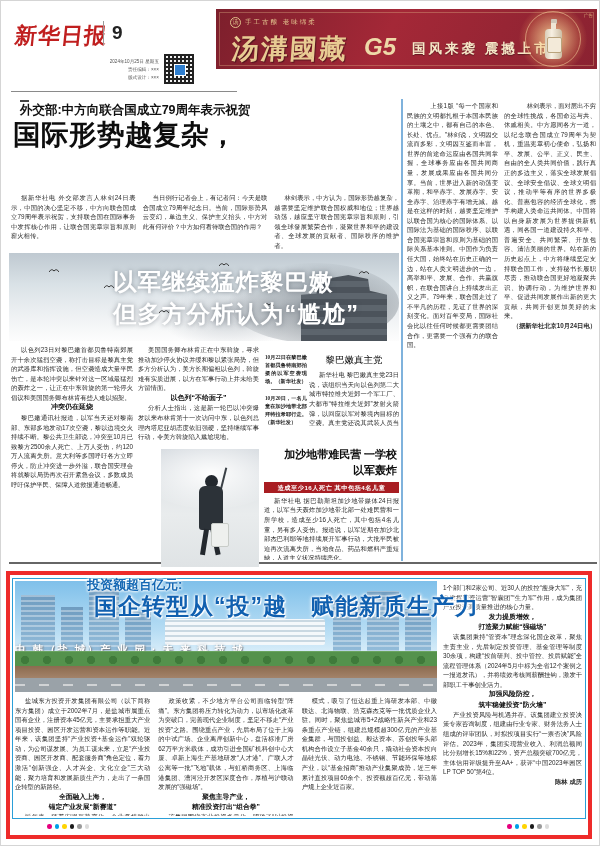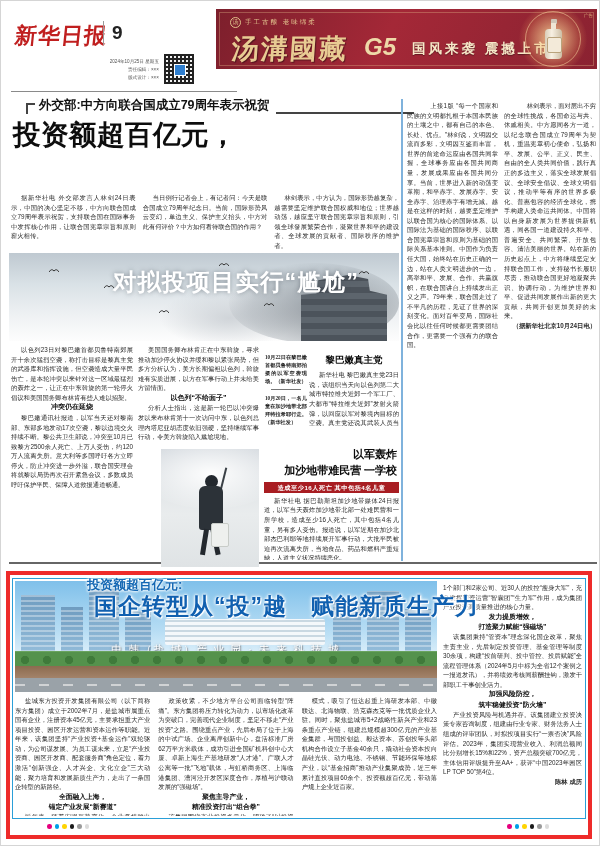--- a/index.html
+++ b/index.html
@@ -33,21 +33,21 @@
   #ad-mark{position:absolute;right:4px;top:4px;font-size:4.5px;color:#d9ab78;}
   #ad-glow{position:absolute;right:10px;top:-4px;width:68px;height:68px;border-radius:50%;
       background:radial-gradient(circle,rgba(255,226,160,.85),rgba(230,150,90,.25) 55%,transparent 72%);}
   #ad-ring{position:absolute;right:16px;top:2px;width:54px;height:54px;border-radius:50%;border:1px solid rgba(255,230,170,.5);}
   .bottle{position:absolute;right:35px;top:10px;width:17px;height:40px;}
   .bottle .cap{position:absolute;left:5.5px;top:0;width:6px;height:5px;background:#cfc6b8;border-radius:1px;}
   .bottle .neck{position:absolute;left:6px;top:4px;width:5px;height:7px;background:#efe6d6;}
   .bottle .body{position:absolute;left:0;top:10px;width:17px;height:30px;background:linear-gradient(90deg,#d9cdb8,#f7f0e2 40%,#cdbfa6);border-radius:4px;}
   .bottle .label{position:absolute;left:2px;top:18px;width:13px;height:14px;background:#f3ead9;border:1px solid #b9a37c;border-radius:2px;}
   
-  #a1-kickrow{left:25px;top:99px;width:388px;height:14px;display:flex;align-items:flex-end;}
+  #a1-kickrow{left:19px;top:99px;width:388px;height:14px;display:flex;align-items:flex-start;flex-direction:column;}
   #a1-corner{width:7px;height:9px;border-left:2px solid #444;border-top:2px solid #444;margin-right:4px;}
   #a1-kick{font-size:12.5px;font-weight:bold;color:#111;white-space:nowrap;}
   #a1-kickline{flex:1;height:2px;background:#444;margin-left:6px;}
   #a1-h{left:12px;top:116px;width:386px;font-size:27.5px;font-weight:900;color:#0d0d0d;line-height:1.32;letter-spacing:.5px;}
   #a1-body{left:10px;top:192px;width:388px;height:58px;display:flex;gap:7px;}
   #a1-body .c{flex:1;height:58px;}
   
   #bluediv{left:400px;top:98px;width:1.5px;height:462px;background:#7fb2dc;}
   #hr-bottom{left:8px;top:561px;width:588px;height:1.5px;background:#666;}
   
@@ -75,21 +75,21 @@
   #childphoto .body{position:absolute;left:38px;top:37px;width:24px;height:44px;border-radius:6px 6px 3px 3px;background:#2c3238;}
   #childphoto .stick{position:absolute;left:58px;top:18px;width:2px;height:52px;background:#3a4046;transform:rotate(14deg);}
   #childphoto .bag{position:absolute;left:50px;top:74px;width:16px;height:22px;background:#eef0ee;border:1px solid #c8ccc8;border-radius:2px;}
   #childphoto .leg1{position:absolute;left:41px;top:80px;width:5px;height:26px;background:#23282e;transform:rotate(9deg);}
   #childphoto .leg2{position:absolute;left:52px;top:80px;width:5px;height:26px;background:#23282e;transform:rotate(-12deg);}
   
   #caps{left:264px;top:352px;width:42px;}
   .cap{font-size:5.2px;font-weight:bold;line-height:1.55;color:#222;text-align:justify;font-family:"Liberation Serif","DejaVu Serif",serif;}
   .caprule{width:30px;height:1px;background:#777;margin:4px auto;}
   #a3{left:308px;top:352px;width:90px;}
-  #a3-h{font-size:9.5px;font-weight:700;text-align:center;line-height:1.5;color:#0b0b0b;font-family:"Liberation Serif","DejaVu Serif",serif;}
+  #a3-h{font-size:9.5px;font-weight:400;text-align:center;line-height:1.5;color:#0b0b0b;font-family:"Liberation Serif","DejaVu Serif",serif;}
   #a3-body{margin-top:3px;height:56px;}
   #a4{left:263px;top:446px;width:135px;}
   #a4-h{font-size:11px;font-weight:900;text-align:right;line-height:1.45;color:#0b0b0b;font-family:"Liberation Serif","DejaVu Serif",serif;padding-right:2px;}
   #a4-banner{margin-top:3px;height:11px;background:#a81d22;color:#fff;font-size:6.2px;font-weight:bold;
       text-align:center;line-height:11px;letter-spacing:.5px;}
   #a4-body{margin-top:3px;height:64px;}
   
   #rr1{left:406px;top:100px;width:91px;height:458px;}
   #rr2{left:503px;top:100px;width:92px;height:458px;}
   .credit{text-align:right;font-weight:bold;text-indent:0!important;}
@@ -106,21 +106,21 @@
       background-image:repeating-linear-gradient(0deg,rgba(255,255,255,.35) 0 2px,transparent 2px 5px),linear-gradient(180deg,#6f9cc0,#9cc4e0);}
   #slab{position:absolute;left:150px;top:38px;width:160px;height:26px;background:
       repeating-linear-gradient(0deg,#f4f8fb 0 3px,#c9d8e2 3px 5px);border-radius:2px;}
   #trees{position:absolute;left:0;bottom:26px;width:100%;height:14px;
       background:radial-gradient(circle 7px at 10px 8px,#3f7a3a 60%,transparent 62%) 0 0/22px 14px repeat-x,#54924c;
       border-top:1px solid #6aa35e;}
   #lawn{position:absolute;left:0;bottom:14px;width:100%;height:12px;background:linear-gradient(180deg,#8c6b4f,#a3836a);}
   #road{position:absolute;left:0;bottom:0;width:100%;height:14px;background:#9aa2a8;}
   #road .dash{position:absolute;top:6px;left:0;width:100%;height:2px;
       background:repeating-linear-gradient(90deg,#e8e8e8 0 10px,transparent 10px 24px);opacity:.7;}
-  #pano-letters{position:absolute;left:0;top:62px;width:100%;text-align:center;font-size:10.5px;font-weight:400;color:#fff;
+  #pano-letters{position:absolute;left:0;top:62px;width:100%;font-size:10.5px;font-weight:700;color:#fff;
       letter-spacing:2px;text-shadow:1px 1px 1px #7c8288,0 0 3px rgba(0,0,0,.25);}
   #adv-rcol{left:442px;top:582px;width:139px;height:230px;}
   #adv-cols{left:14px;top:695px;width:422px;height:120px;display:flex;gap:8px;}
   #adv-cols .c{flex:1;height:120px;}
   .advsub{font-weight:bold;text-align:center;font-size:6.8px;color:#111;line-height:1.5;margin:3px 0;text-indent:0!important;}
   .regdots{position:absolute;display:flex;gap:3px;}
   .regdots i{width:4.5px;height:4.5px;border-radius:50%;display:block;}
 </style>
 </head>
 <body>
@@ -155,21 +155,21 @@
         <div class="label"></div>
     </div>
   </div>
 
   <div class="abs" id="a1-kickrow">
     <div id="a1-corner"></div>
     <div id="a1-kick">外交部:中方向联合国成立79周年表示祝贺</div>
     <div id="a1-kickline"></div>
   </div>
   <div class="abs" id="a1-h">
-    <div>投资额超百亿元，</div>
+    <div>国际形势越复杂，</div>
   </div>
   <div class="abs" id="a1-body">
     <div class="c small">
         <p>据新华社电 外交部发言人林剑24日表示，中国的决心坚定不移，中方向联合国成立79周年表示祝贺，支持联合国在国际事务中发挥核心作用，让联合国宪章宗旨和原则薪火相传。</p>
       </div>
     <div class="c small">
         <p>当日例行记者会上，有记者问：今天是联合国成立79周年纪念日。当前，国际形势风云变幻，单边主义、保护主义抬头，中方对此有何评价？中方如何看待联合国的作用？</p>
       </div>
     <div class="c small">
         <p>林剑表示，中方认为，国际形势越复杂，越需要坚定维护联合国权威和地位；世界越动荡，越应坚守联合国宪章宗旨和原则，引领全球發展繁荣合作，凝聚世界和平的建设者、全球发展的贡献者、国际秩序的维护者。</p>
@@ -208,21 +208,22 @@
           <path d="M0 5 Q2.5 1 5 4 Q7.5 1 10 5" stroke="#333" fill="none" stroke-width="1"></path>
         </svg>
       </div>
     <div class="bird" style="left:150px;top:55px">
         <svg width="10" height="6">
           <path d="M0 5 Q2.5 1 5 4 Q7.5 1 10 5" stroke="#333" fill="none" stroke-width="1"></path>
         </svg>
       </div>
   </div>
   <div class="abs" id="a2-h">
-    <div>对拟投项目实行“尴尬”</div>
+    <div>以军继续猛炸黎巴嫩</div>
+    <div>但多方分析认为“尴尬”</div>
   </div>
 
   <div class="abs small" id="a2-colA">
     <p>以色列23日对黎巴嫩首都贝鲁特南郊展开十余次猛烈空袭，称打击目标是黎真主党的武器库和指挥设施，但空袭造成大量平民伤亡，是本轮冲突以来针对这一区域最猛烈的轰炸之一，让正在中东斡旋的第一轮停火倡议和美国国务卿布林肯有些人难以招架。</p>
     <p class="sub">冲突仍在延烧</p>
     <p>黎巴嫩通讯社报道，以军当天还对黎南部、东部多地发动17次空袭，黎以边境交火持续不断。黎公共卫生部说，冲突至10月已致黎方2500余人死亡、上万人受伤，约120万人流离失所。意大利等多国呼吁各方立即停火，防止冲突进一步外溢，联合国安理会将就黎以局势再次召开紧急会议，多数成员呼吁保护平民、保障人道救援通道畅通。</p>
   </div>
   <div class="abs small" id="a2-colB">
     <p>美国国务卿布林肯正在中东斡旋，寻求推动加沙停火协议并缓和黎以紧张局势，但多方分析认为，美方长期偏袒以色列，斡旋难有实质进展，以方在军事行动上并未给美方留情面。</p>
     <p class="sub">以色列“不给面子”</p>
@@ -248,22 +249,22 @@
     <div id="a3-h">
       <div>黎巴嫩真主党</div>
     </div>
     <div id="a3-body" class="small">
         <p>新华社电 黎巴嫩真主党23日说，该组织当天向以色列第二大城市特拉维夫近郊一个军工厂、大都市“特拉维夫近郊”发射火箭弹，以回应以军对黎境内目标的空袭。真主党还说其武装人员当天在黎南部与以军地面部队交火，摧毁以军多辆坦克，造成有关人员伤亡，但双方均未证实相关细节。</p>
       </div>
   </div>
 
   <div class="abs" id="a4">
     <div id="a4-h">
+      <div>加沙地带难民营 一学校</div>
       <div>以军轰炸</div>
-      <div>加沙地带难民营 一学校</div>
     </div>
     <div id="a4-banner">造成至少16人死亡 其中包括4名儿童</div>
     <div id="a4-body" class="small">
         <p>新华社电 据巴勒斯坦加沙地带媒体24日报道，以军当天轰炸加沙地带北部一处难民营和一所学校，造成至少16人死亡，其中包括4名儿童，另有多人受伤。报道说，以军近期在加沙北部杰巴利耶等地持续展开军事行动，大批平民被迫再次流离失所，当地食品、药品和燃料严重短缺，人道主义状况持续恶化。</p>
       </div>
   </div>
 
   <div class="abs small" id="rr1">
       <p>　　上接1版 “每一个国家和民族的文明都扎根于本国本民族的土壤之中，都有自己的本色、长处、优点。”林剑说，文明因交流而多彩，文明因互鉴而丰富，世界的前途命运应由各国共同掌握，全球事务应由各国共同商量，发展成果应由各国共同分享。当前，世界进入新的动荡变革期，和平赤字、发展赤字、安全赤字、治理赤字有增无减。越是在这样的时刻，越要坚定维护以联合国为核心的国际体系、以国际法为基础的国际秩序、以联合国宪章宗旨和原则为基础的国际关系基本准则。中国作为负责任大国，始终站在历史正确的一边，站在人类文明进步的一边，高举和平、发展、合作、共赢旗帜，在联合国讲台上持续发出正义之声。79年来，联合国走过了不平凡的历程，见证了世界的深刻变化。面对百年变局，国际社会比以往任何时候都更需要团结合作，更需要一个强有力的联合国。</p>
     </div>

